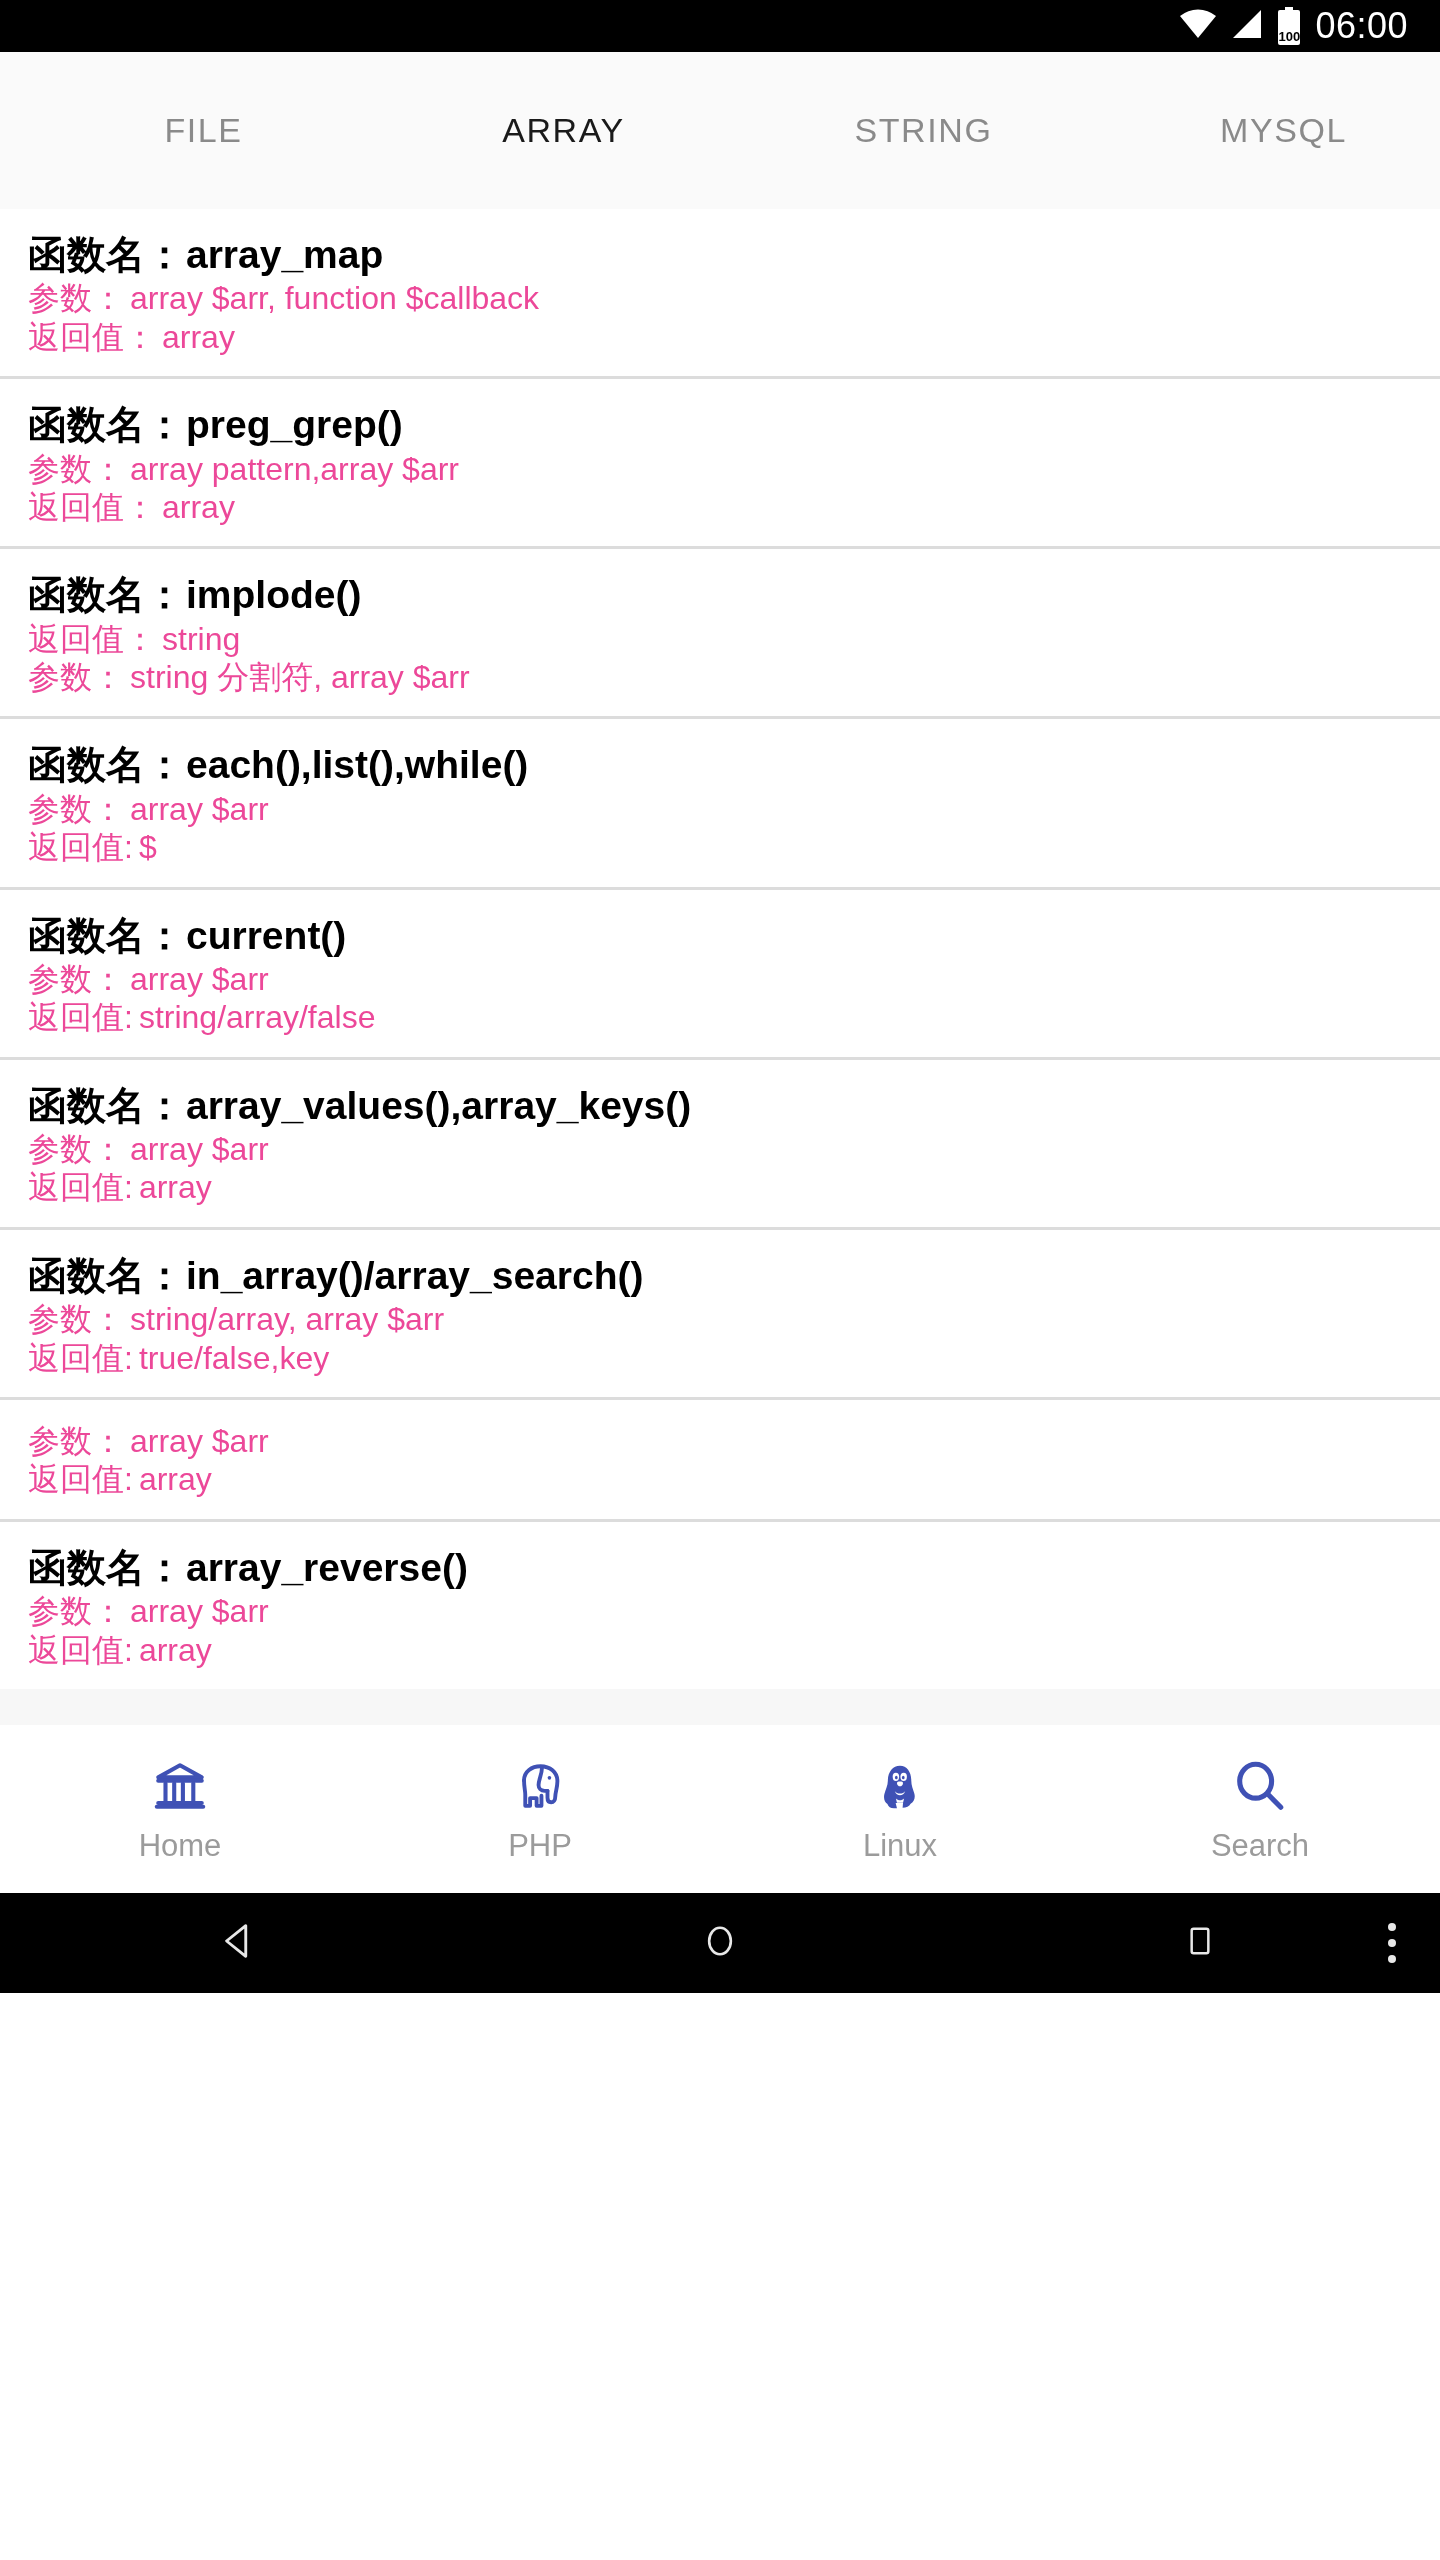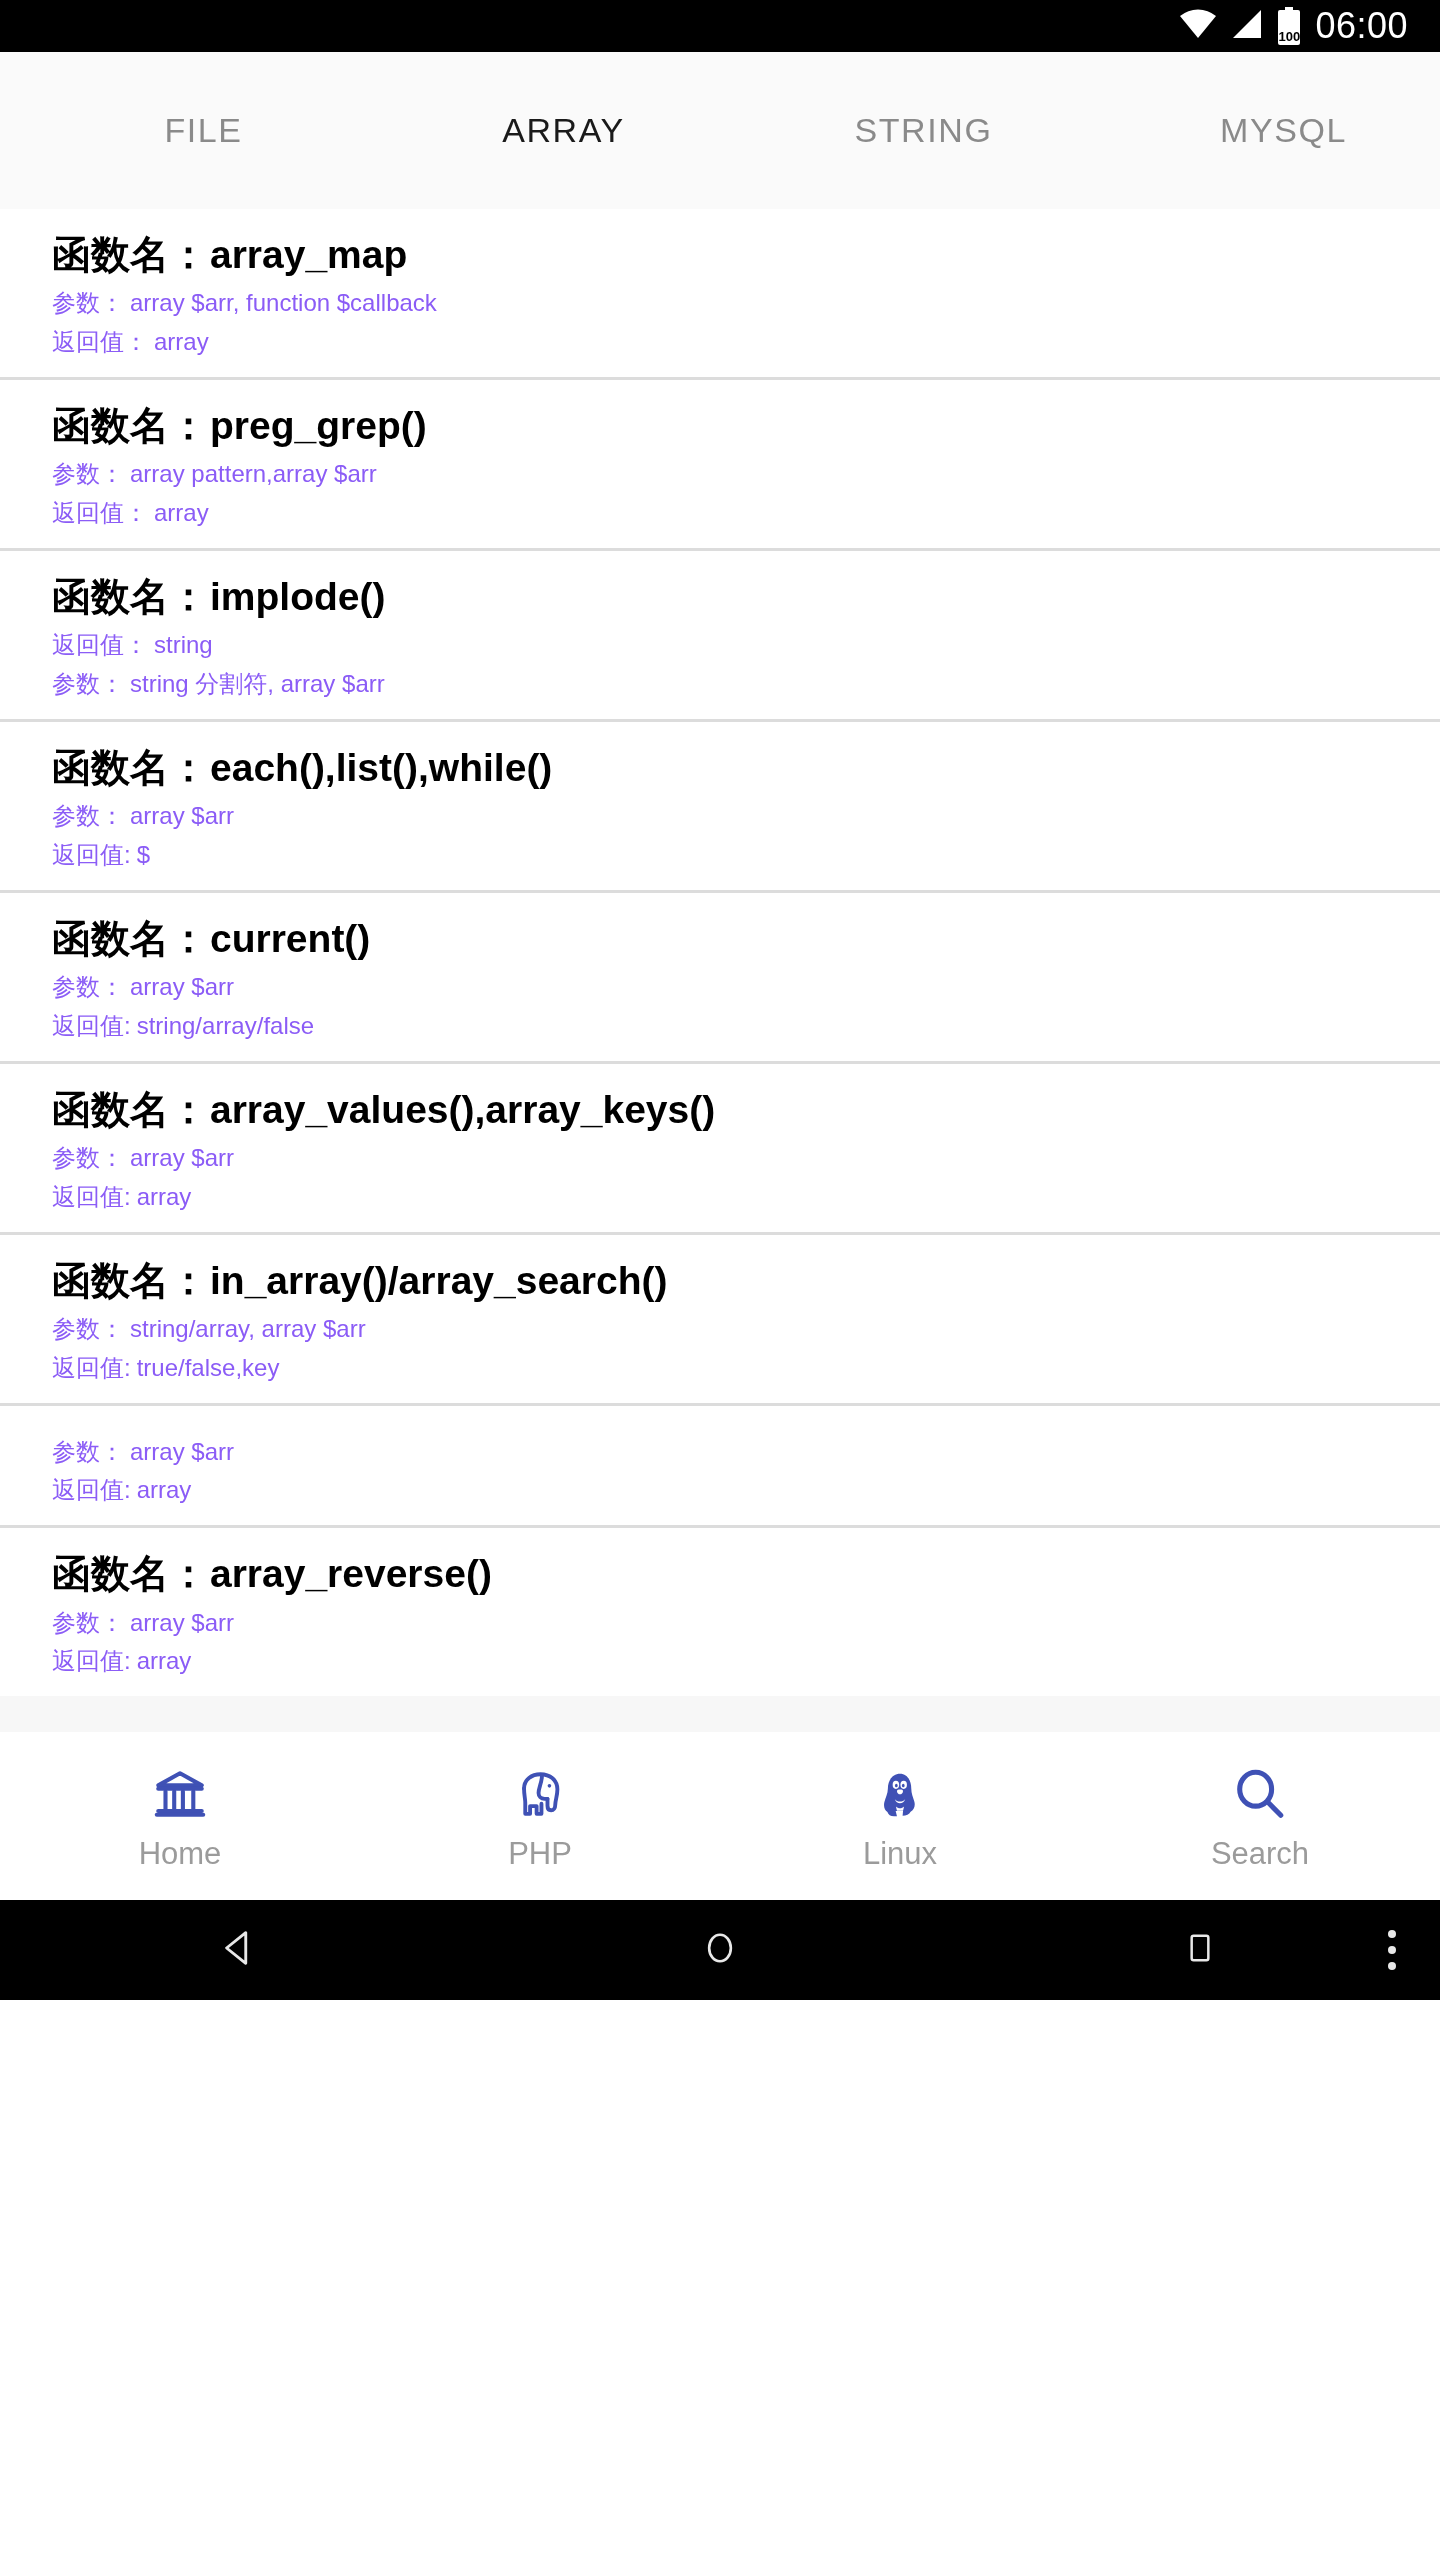--- a/index.html
+++ b/index.html
@@ -76,40 +76,40 @@
   .tab.active {
     color: #1a1a1a;
   }
 
   
   .list {
     background: #ffffff;
     position: relative;
   }
   .list-item {
-    padding: 22px 36px 20px 52px;
+    padding: 22px 36px 20px 28px;
     border-bottom: 3px solid #dcdcdc;
     box-sizing: border-box;
     background: #ffffff;
   }
   .li-title {
     font-size: 39px;
     font-weight: 700;
     color: #000000;
     line-height: 1.24;
     white-space: nowrap;
   }
   .li-title .fn {
     padding-left: 2px;
   }
   .li-sub {
-    font-size: 24px;
-    color: #8b5cf6;
+    font-size: 32px;
+    color: #ec4899;
     line-height: 1.2;
-    margin-top: 10px;
+    margin-top: 0;
     white-space: nowrap;
   }
   .li-sub .val {
     padding-left: 6px;
   }
 
   
   .list-fade {
     height: 36px;
     background: #f7f7f7;

